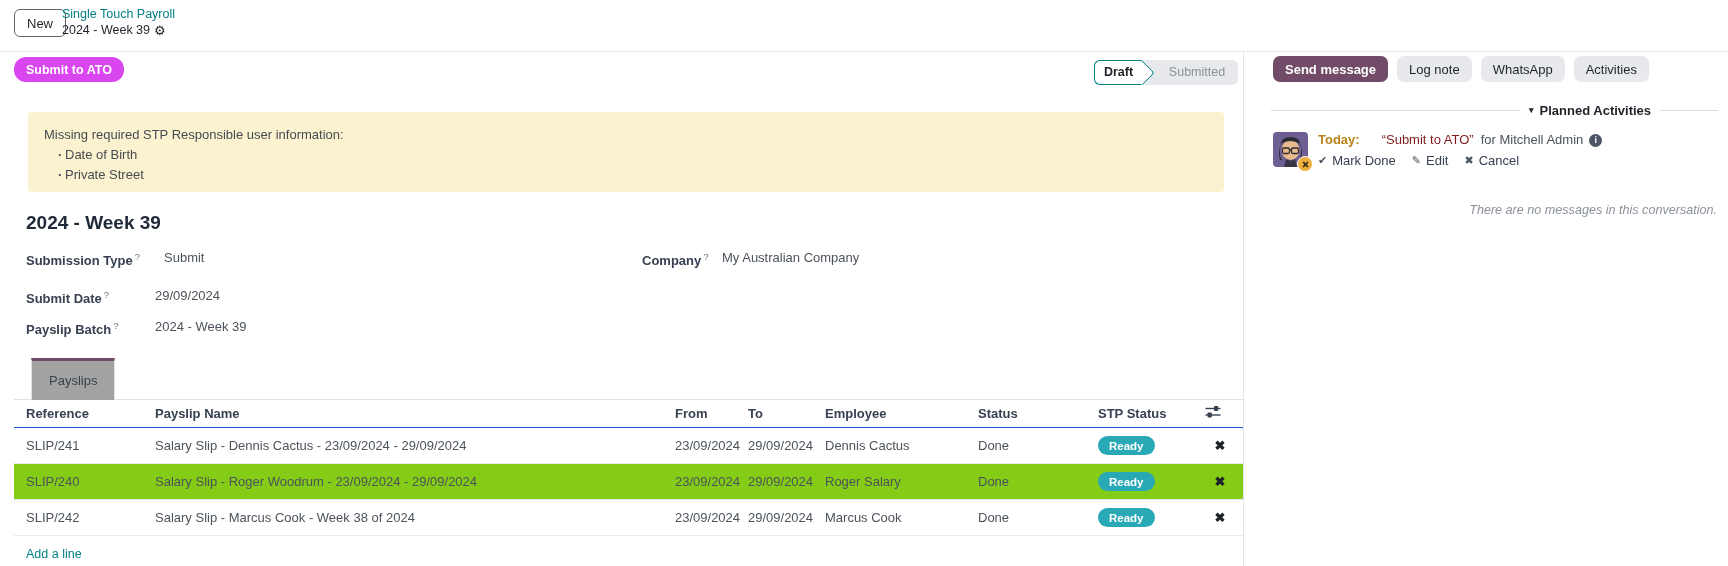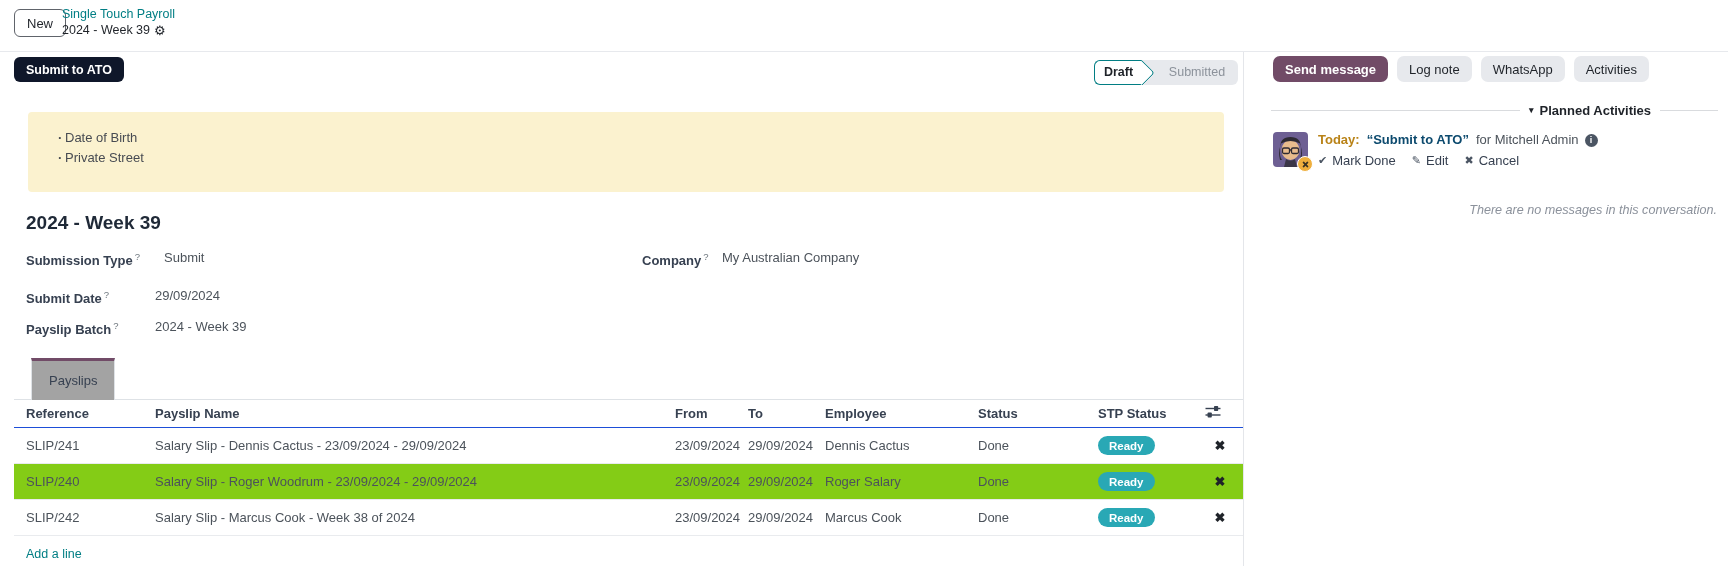--- a/index.html
+++ b/index.html
@@ -11,22 +11,22 @@
   
   .topbar { position:absolute; left:0; top:0; width:1728px; height:52px; background:#fff; border-bottom:1px solid #e7e9ed; }
   .new-btn { position:absolute; left:14px; top:9px; height:28px; padding:0 12px; background:#fff;
              border:1px solid #60646b; border-radius:6px; font-size:13px; color:#1f2329; cursor:pointer;
              display:flex; align-items:center; }
   .breadcrumb { position:absolute; left:62px; top:7px; line-height:1.25; font-size:12.5px; }
   .bc-parent { color:#017e84; cursor:pointer; display:block; }
   .bc-current-row { display:flex; align-items:center; gap:4px; color:#1f2329; }
   .gear { font-size:13px; color:#1f2329; cursor:pointer; line-height:1; }
   
-  .submit-ato { position:absolute; left:14px; top:57px; height:25px; padding:0 12px; background:#0f172a; color:#fff;
-                border:none; border-radius:6px; font-size:12.5px; font-weight:600; cursor:pointer; display:flex; align-items:center; }
+  .submit-ato { position:absolute; left:14px; top:57px; height:25px; padding:0 12px; background:#d946ef; color:#fff;
+                border:none; border-radius:12px; font-size:12.5px; font-weight:600; cursor:pointer; display:flex; align-items:center; }
   .statusbar { position:absolute; left:1094px; top:60px; width:144px; height:25px; background:#e7e9ed; border-radius:6px; }
   .step-draft { position:absolute; left:0; top:0; width:48px; height:25px; background:#fff;
                 border:1px solid #017e84; border-right:none; border-radius:6px 0 0 6px; cursor:pointer; }
   .step-draft::after { content:""; position:absolute; right:-9px; top:3.1px; width:17.4px; height:17.4px; background:#fff;
                 border-top:1px solid #017e84; border-right:1px solid #017e84; transform:rotate(45deg); border-top-right-radius:4px; }
   .step-draft span { position:relative; z-index:2; display:block; text-align:center; line-height:23px; font-weight:600; color:#1f2329; font-size:12.5px; }
   .step-submitted { position:absolute; left:62px; right:0; top:0; bottom:0; text-align:center; line-height:25px;
                 color:#8c929b; font-size:12.5px; cursor:pointer; }
   
   .chatter { position:absolute; left:1243px; top:52px; width:485px; height:514px; background:#fff; border-left:1px solid #e4e6ea; }
@@ -40,21 +40,21 @@
   .ah-label { display:flex; align-items:center; gap:6px; margin:0 9px; font-weight:700; color:#1f2329; font-size:13px; cursor:pointer; }
   .caret { font-size:9px; color:#1f2329; }
   .activity { position:absolute; left:29px; top:80px; right:8px; }
   .avatar { position:absolute; left:0; top:0; width:35px; height:35px; border-radius:4px; overflow:visible; }
   .avatar svg { border-radius:4px; display:block; }
   .avatar-badge { position:absolute; right:-5px; bottom:-5px; width:16px; height:16px; border-radius:50%;
                   background:#efaf3d; border:1px solid #fff; display:flex; align-items:center; justify-content:center; }
   .activity-body { margin-left:45px; }
   .act-line1 { line-height:16px; display:flex; align-items:center; flex-wrap:nowrap; }
   .act-when { color:#b98318; font-weight:700; }
-  .act-summary { color:#0c4a6e; font-weight:700; margin-left:7px; }
+  .act-summary { color:#7f1d1d; font-weight:400; margin-left:22px; }
   .act-for { color:#4c535b; margin-left:7px; }
   .info-icon { margin-left:6px; width:13px; height:13px; border-radius:50%; background:#4b5563; color:#fff;
                font-size:9px; font-weight:700; display:inline-flex; align-items:center; justify-content:center; cursor:pointer; }
   .act-line2 { margin-top:5px; display:flex; gap:16px; }
   .act-link { display:flex; align-items:center; gap:5px; color:#374151; cursor:pointer; font-size:13px; }
   .act-link .gi { font-size:11px; color:#4b5563; }
   .empty-msg { position:absolute; right:11px; top:151px; font-style:italic; color:#8b919b; font-size:12.6px; }
   
   .alert-warning { position:absolute; left:28px; top:112px; width:1196px; height:80px; background:#fbf2cf;
                    border-radius:4px; padding:14px 18px 0 16px; color:#474b52; }
@@ -167,20 +167,21 @@
           <span>Cancel</span>
         </span>
       </div>
     </div>
   </div>
 
   <div class="empty-msg">There are no messages in this conversation.</div>
 </div>
 
 <div class="alert-warning">
+  <div class="alert-title">Missing required STP Responsible user information:</div>
   <div class="alert-item">Date of Birth</div>
   <div class="alert-item">Private Street</div>
 </div>
 
 <div class="form-title">2024 - Week 39</div>
 
 <div class="fld-label" style="left:26px; top:249px;">
   <span>Submission Type</span><sup>?</sup>
 </div>
 <div class="fld-value" style="left:164px; top:250px;">Submit</div>

